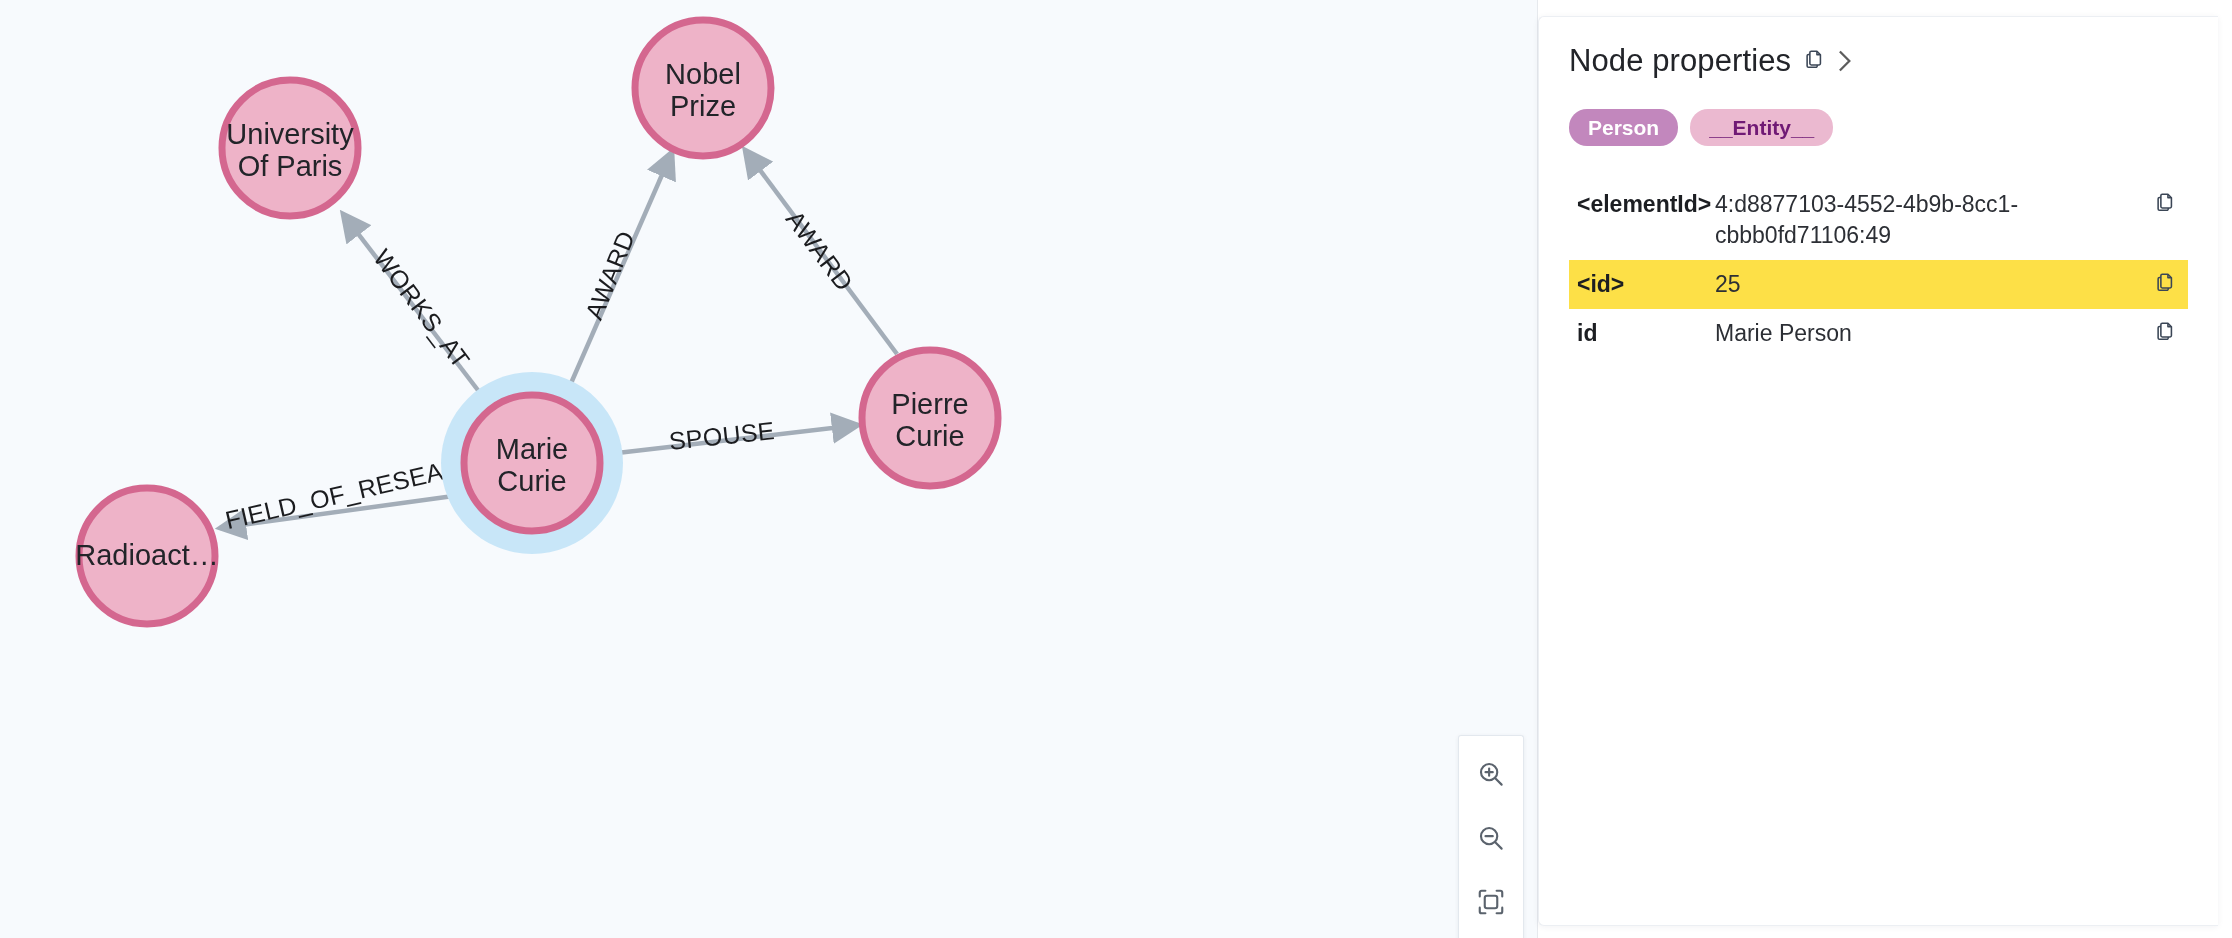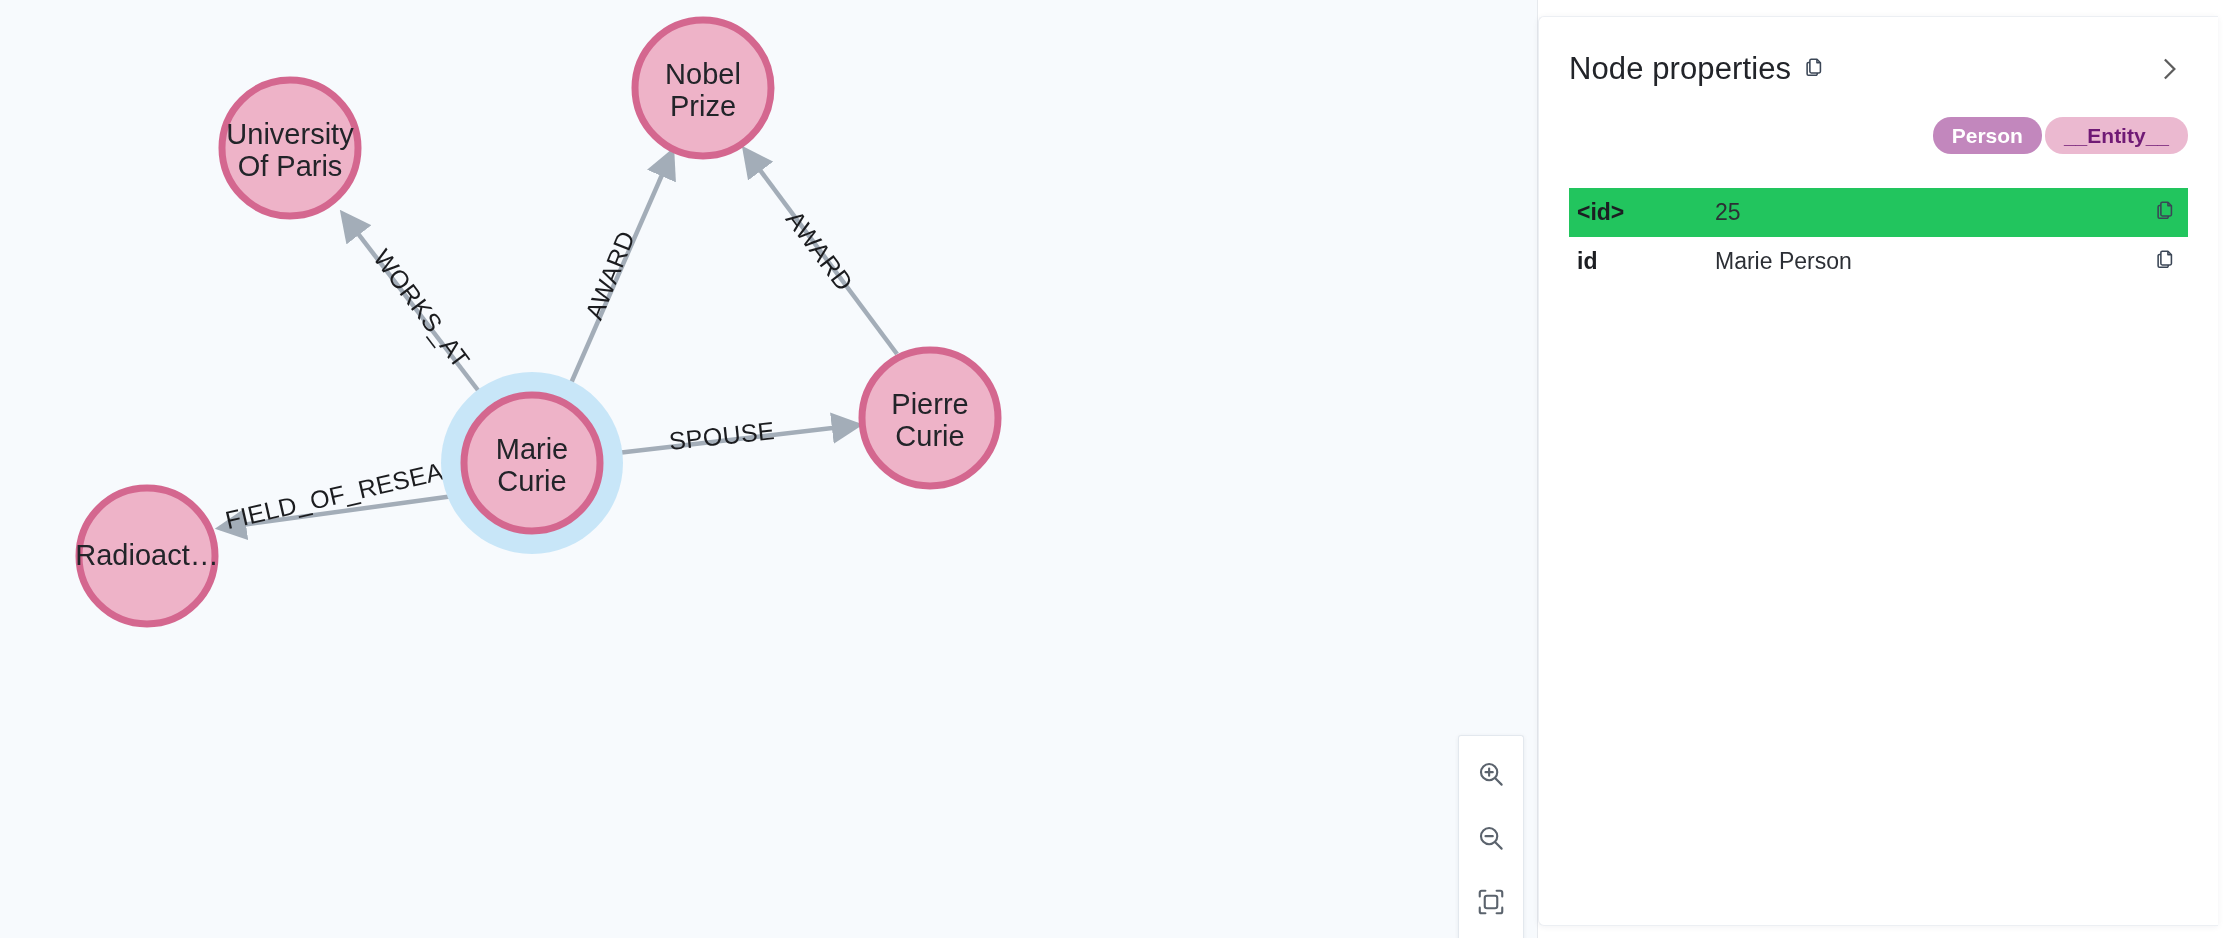--- a/index.html
+++ b/index.html
@@ -115,22 +115,20 @@
     border: 1px solid #eceff3;
     border-right: none;
     border-radius: 6px 0 0 6px;
     box-shadow: 0 1px 6px rgba(30,40,60,0.06);
     box-sizing: border-box;
     padding: 26px 30px 0 30px;
   }
   #panel-header {
     display: flex;
     align-items: flex-start;
-    justify-content: space-between;
-    margin-top: 8px;
   }
   #panel-title-row {
     display: flex;
     align-items: center;
     gap: 12px;
   }
   #panel-title {
     font-size: 31px;
     font-weight: 400;
     color: #222429;
@@ -138,43 +136,42 @@
   }
   #collapse-btn {
     width: 40px; height: 40px;
     display: flex; align-items: center; justify-content: center;
     cursor: pointer;
     margin-right: -2px;
   }
   #labels-row {
     margin-top: 26px;
     display: flex;
-    gap: 3px;
+    gap: 12px;
     align-items: center;
-    justify-content: flex-end;
   }
   .label-chip {
     border-radius: 18px;
     padding: 8px 19px;
     font-size: 21px;
     font-weight: bold;
     line-height: 1;
     white-space: nowrap;
   }
   #props-table {
     margin-top: 34px;
     width: 100%;
   }
   .prop-row {
     display: flex;
     align-items: flex-start;
     padding: 9px 8px 9px 8px;
     box-sizing: border-box;
   }
-  .prop-row.alt { background: #22c55e; }
+  .prop-row.alt { background: #fde047; }
   .prop-key {
     width: 138px;
     flex: none;
     font-size: 23px;
     font-weight: bold;
     color: #1c1e22;
     line-height: 1.35;
   }
   .prop-val {
     flex: 1;
@@ -320,20 +317,33 @@
         </div>
       </div>
 
       <div id="labels-row">
         <span class="label-chip" style="background:#c287bd;color:#ffffff;">Person</span>
         <span class="label-chip" style="background:#ebb9d0;color:#701a75;">__Entity__</span>
       </div>
 
       <div id="props-table">
 
+        <div class="prop-row">
+          <div class="prop-key">&lt;elementId&gt;</div>
+          <div class="prop-val">4:d8877103-4552-4b9b-8cc1-cbbb0fd71106:49</div>
+          <div class="copy-btn">
+            <span>
+              <svg width="22" height="22" viewBox="0 0 24 24" fill="none" stroke="#3b4656" stroke-width="1.7" stroke-linejoin="round">
+                <path d="M9 3.5 h6.2 L19 7.3 V17 a1.5 1.5 0 0 1 -1.5 1.5 H9 A1.5 1.5 0 0 1 7.5 17 V5 A1.5 1.5 0 0 1 9 3.5 z"></path>
+                <path d="M15.2 3.5 V7.3 H19"></path>
+                <path d="M7.5 7 H6 A1.5 1.5 0 0 0 4.5 8.5 V19.5 A1.5 1.5 0 0 0 6 21 H14 A1.5 1.5 0 0 0 15.5 19.5 V18.5"></path>
+              </svg>
+            </span>
+          </div>
+        </div>
 
         <div class="prop-row alt">
           <div class="prop-key">&lt;id&gt;</div>
           <div class="prop-val">25</div>
           <div class="copy-btn">
             <span>
               <svg width="22" height="22" viewBox="0 0 24 24" fill="none" stroke="#3b4656" stroke-width="1.7" stroke-linejoin="round">
                 <path d="M9 3.5 h6.2 L19 7.3 V17 a1.5 1.5 0 0 1 -1.5 1.5 H9 A1.5 1.5 0 0 1 7.5 17 V5 A1.5 1.5 0 0 1 9 3.5 z"></path>
                 <path d="M15.2 3.5 V7.3 H19"></path>
                 <path d="M7.5 7 H6 A1.5 1.5 0 0 0 4.5 8.5 V19.5 A1.5 1.5 0 0 0 6 21 H14 A1.5 1.5 0 0 0 15.5 19.5 V18.5"></path>

